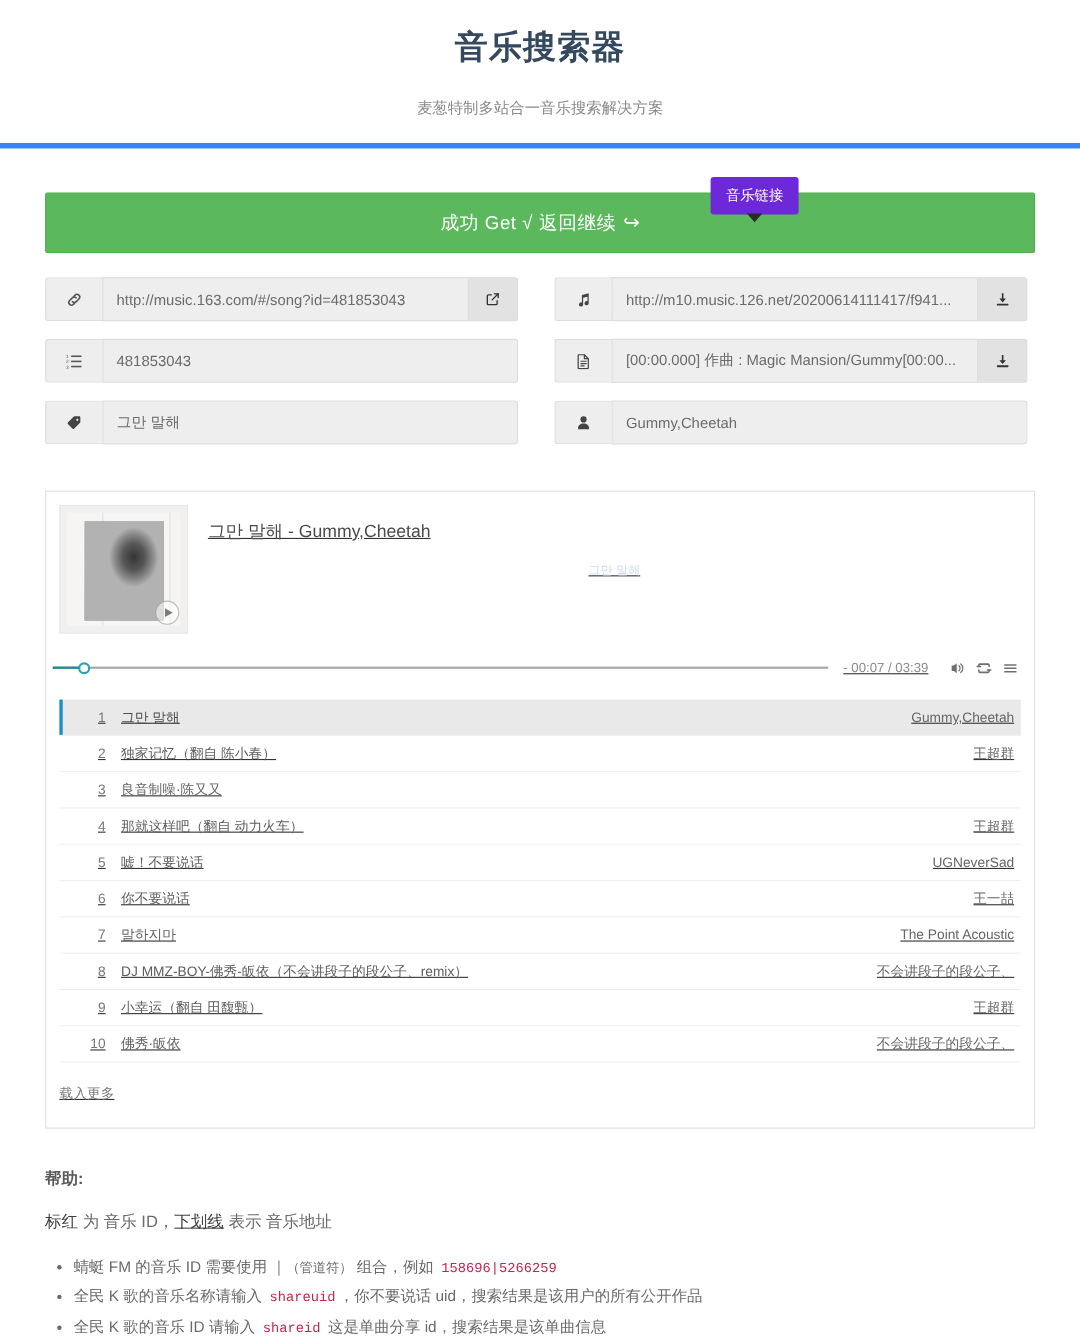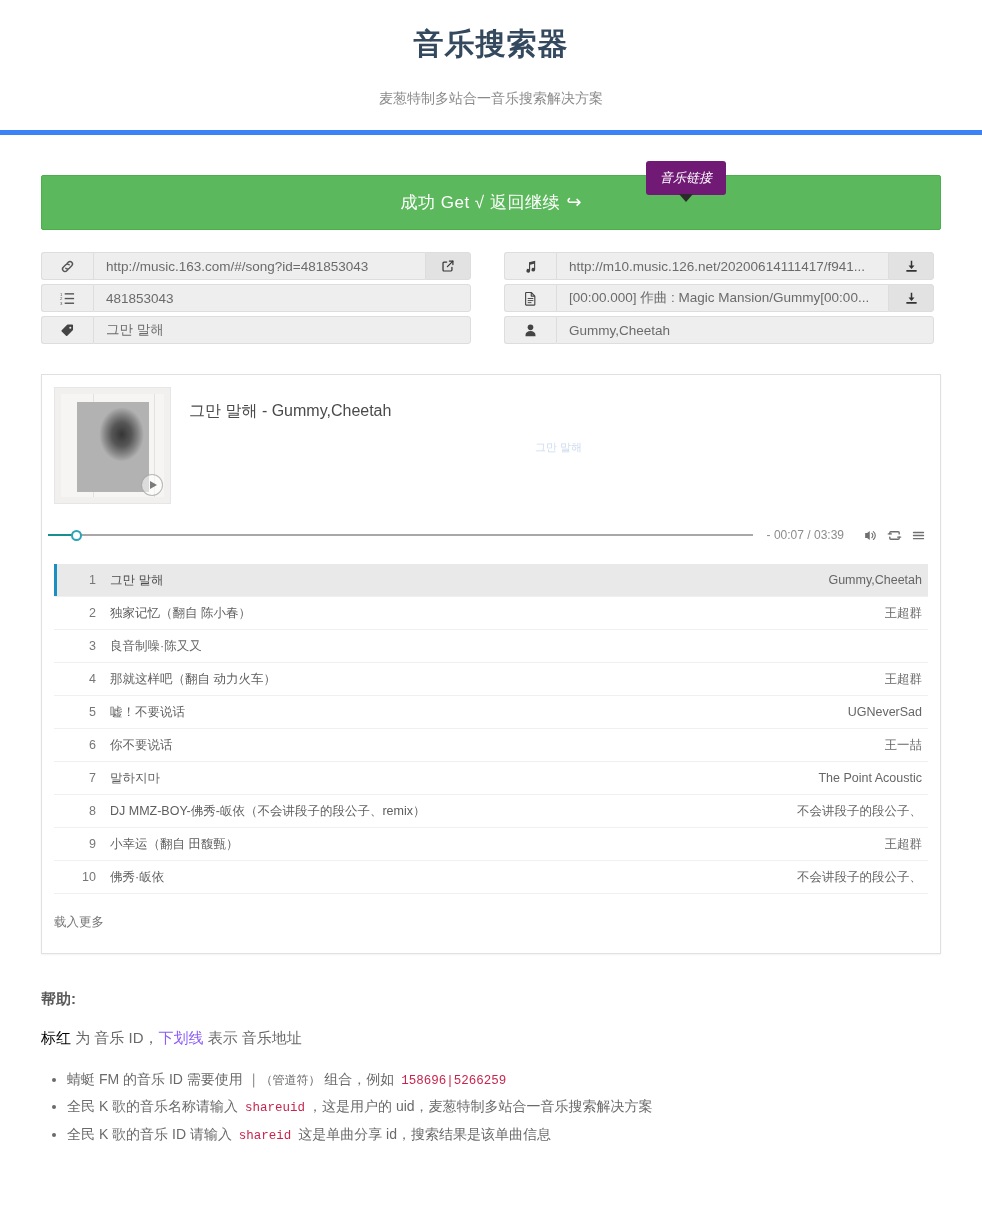--- a/index.html
+++ b/index.html
@@ -27,33 +27,33 @@
   .alert-success {
     background: #5cb85c; color: #ffffff; text-align: center;
     padding: 15px 10px; font-size: 17px; border-radius: 2px;
     border: 1px solid #4cae4c; cursor: pointer; letter-spacing: .5px;
   }
   .alert-success .arrow-back { font-size: 18px; margin-left: 6px; display: inline-block; transform: scaleX(-1); }
 
   
   .tooltip-box {
     position: absolute; top: 26px; right: 215px;
-    background: #701a75; color: #fff; font-size: 13px;
-    padding: 8px 14px; border-radius: 3px; white-space: nowrap; z-index: 20; font-style: italic;
+    background: #6d28d9; color: #fff; font-size: 13px;
+    padding: 8px 14px; border-radius: 3px; white-space: nowrap; z-index: 20;
   }
   .tooltip-box::after {
     content: ""; position: absolute; left: 50%; margin-left: -7px; bottom: -7px;
     border-left: 7px solid transparent; border-right: 7px solid transparent;
     border-top: 8px solid #2b2b2b;
   }
 
   
   .form-grid { margin-top: 22px; display: flex; gap: 33px; }
   .form-col { width: 430px; }
-  .input-group { display: flex; margin-bottom: 4px; height: 28px; }
+  .input-group { display: flex; margin-bottom: 16px; height: 40px; }
   .ig-addon {
     width: 52px; flex: 0 0 52px; background: #eeeeee; border: 1px solid #dddddd;
     border-right: none; border-radius: 3px 0 0 3px;
     display: flex; align-items: center; justify-content: center; color: #555;
   }
   .ig-field {
     flex: 1 1 auto; background: #eeeeee; border: 1px solid #dddddd;
     padding: 0 12px; font-size: 13.5px; color: #6b6b6b;
     display: flex; align-items: center; overflow: hidden; white-space: nowrap;
     border-radius: 0 3px 3px 0;
@@ -63,20 +63,21 @@
     width: 46px; flex: 0 0 46px; background: #e2e2e2; border: 1px solid #dddddd;
     border-radius: 0 3px 3px 0; display: flex; align-items: center; justify-content: center;
     color: #333; cursor: pointer;
   }
   .icon-svg { display: block; }
 
   
   .player-card {
     margin-top: 26px; border: 1px solid #e0e0e0; background: #fff;
     box-shadow: 0 1px 2px rgba(0,0,0,.05);
+    text-decoration: underline;
   }
   .player-top { display: flex; padding: 12px 12px 0 12px; position: relative; }
   .album-art {
     width: 117px; height: 117px; flex: 0 0 117px; position: relative;
     border: 1px solid #e6e6e6; background: #f2f0ee; overflow: hidden;
   }
   .album-art .sleeve { position: absolute; inset: 6px; background: #f6f5f3; }
   .album-art .photo {
     position: absolute; left: 22px; top: 14px; width: 72px; height: 90px;
     background:
@@ -127,22 +128,22 @@
   }
   .pl-index { width: 26px; flex: 0 0 26px; text-align: right; color: #777; margin-right: 14px; }
   .pl-name { flex: 1 1 auto; overflow: hidden; white-space: nowrap; text-overflow: ellipsis; }
   .pl-artist { flex: 0 0 auto; text-align: right; color: #666; padding-right: 6px; max-width: 230px; overflow: hidden; white-space: nowrap; }
   .pl-more { font-size: 12.5px; color: #777; padding: 20px 0 22px 0; cursor: pointer; }
 
   
   .help-section { margin-top: 36px; }
   .help-title { font-size: 15px; font-weight: bold; color: #5a5a5a; margin: 0 0 20px 0; }
   .help-legend { font-size: 15px; color: #6a6a6a; margin: 0 0 18px 0; }
-  .legend-red { color: #000000; }
-  .legend-underline { color: #8b5cf6; }
+  .legend-red { color: #404040; }
+  .legend-underline { text-decoration: underline; color: #404040; }
   .help-list { margin: 0; padding-left: 26px; color: #6a6a6a; font-size: 14px; line-height: 1.95; }
   .help-list li { list-style: disc; }
   code.inline {
     font-family: "Liberation Mono", "DejaVu Sans Mono", monospace;
     color: #c7254e; font-size: 12.5px; padding: 1px 3px;
   }
   .pipe-note { font-size: 12px; }
 </style>
 </head>
 <body>
@@ -363,18 +364,18 @@
 
   </div>
 
   <div class="help-section">
     <div class="help-title">帮助:</div>
     <div class="help-legend">
       <span class="legend-red">标红</span><span> 为 音乐 ID，</span><span class="legend-underline">下划线</span><span> 表示 音乐地址</span>
     </div>
     <ul class="help-list">
       <li><span>蜻蜓 FM 的音乐 ID 需要使用 ｜</span><span class="pipe-note">（管道符）</span><span> 组合，例如 </span><code class="inline">158696|5266259</code><span></span></li>
-      <li><span>全民 K 歌的音乐名称请输入 </span><code class="inline">shareuid</code><span>，这是用户的 uid，麦葱特制多站合一音乐搜索解决方案</span></li>
+      <li><span>全民 K 歌的音乐名称请输入 </span><code class="inline">shareuid</code><span>，你不要说话 uid，搜索结果是该用户的所有公开作品</span></li>
       <li><span>全民 K 歌的音乐 ID 请输入 </span><code class="inline">shareid</code><span> 这是单曲分享 id，搜索结果是该单曲信息</span></li>
     </ul>
   </div>
 
 </div>
 
 </body></html>

